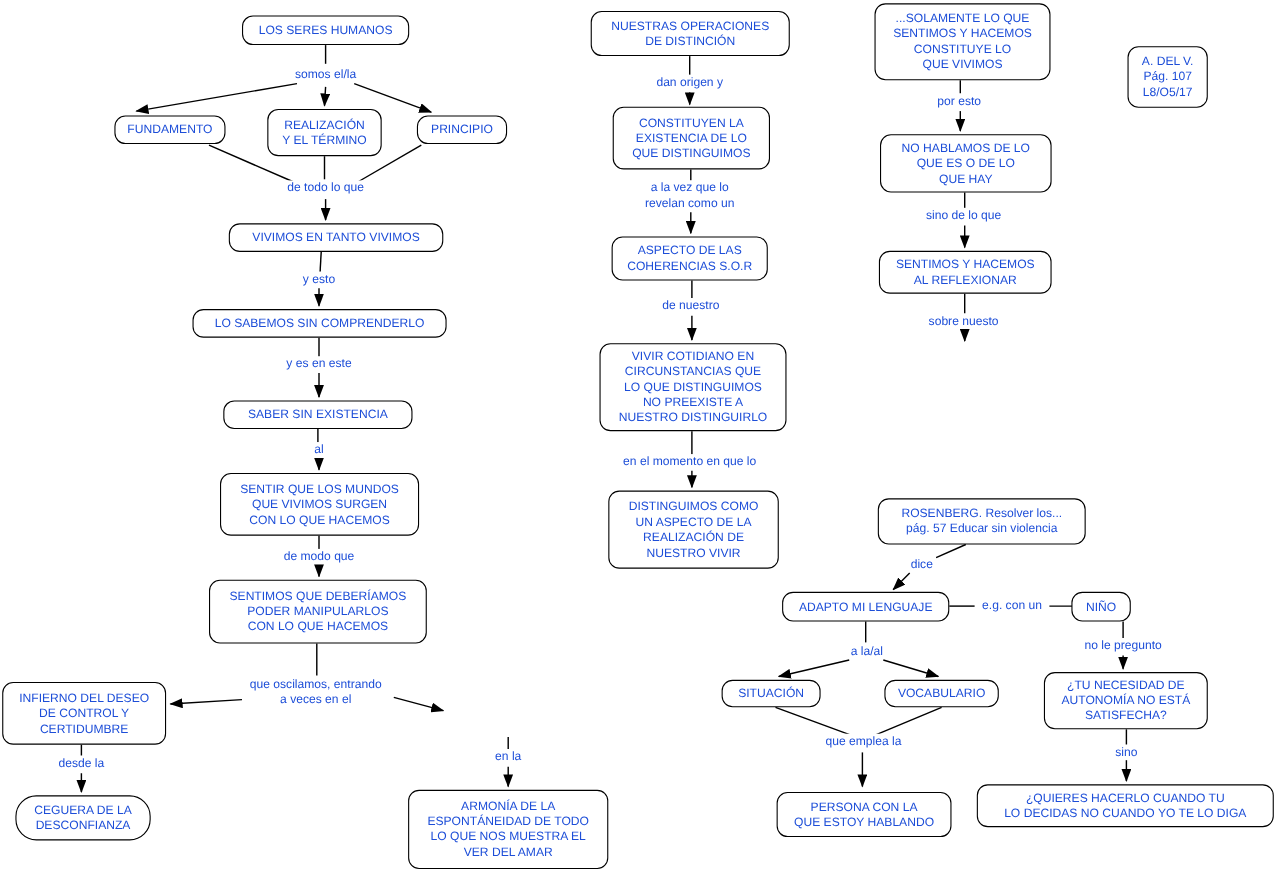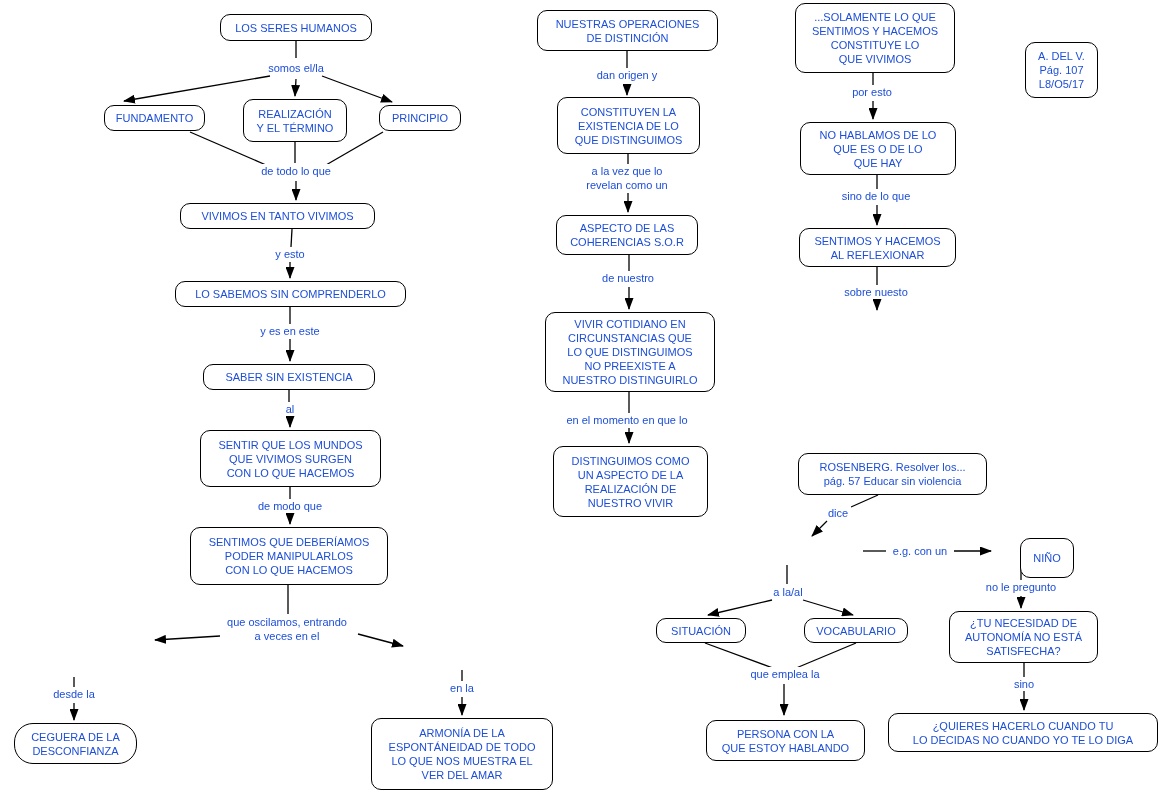--- a/index.html
+++ b/index.html
@@ -108,29 +108,32 @@
       <line x1="803" y1="600" x2="853" y2="615" marker-end="url(#arrowhead)"></line>
       <line x1="705" y1="643" x2="781" y2="671"></line>
       <line x1="856" y1="643" x2="789" y2="671"></line>
       <line x1="784" y1="684" x2="784" y2="715" marker-end="url(#arrowhead)"></line>
     </svg>
 <div class="node" style="left: 220px; top: 14px; width: 152px; height: 27px;">LOS SERES HUMANOS</div>
     <div class="node" style="left: 104px; top: 105px; width: 101px; height: 26px;">FUNDAMENTO</div>
     <div class="node" style="left: 243px; top: 99px; width: 104px; height: 43px;">REALIZACIÓN
 Y EL TÉRMINO</div>
     <div class="node" style="left: 379px; top: 105px; width: 82px; height: 26px;">PRINCIPIO</div>
-    <div class="node" style="left: 180px; top: 203px; width: 195px; height: 26px; text-align: right;">VIVIMOS EN TANTO VIVIMOS</div>
+    <div class="node" style="left: 208px; top: 203px; width: 195px; height: 26px; text-align: right;">VIVIMOS EN TANTO VIVIMOS</div>
     <div class="node" style="left: 175px; top: 281px; width: 231px; height: 26px;">LO SABEMOS SIN COMPRENDERLO</div>
     <div class="node" style="left: 203px; top: 364px; width: 172px; height: 26px;">SABER SIN EXISTENCIA</div>
     <div class="node" style="left: 200px; top: 430px; width: 181px; height: 57px;">SENTIR QUE LOS MUNDOS
 QUE VIVIMOS SURGEN
 CON LO QUE HACEMOS</div>
     <div class="node" style="left: 190px; top: 527px; width: 198px; height: 58px;">SENTIMOS QUE DEBERÍAMOS
 PODER MANIPULARLOS
 CON LO QUE HACEMOS</div>
+    <div class="node" style="left: 2px; top: 620px; width: 149px; height: 57px;">INFIERNO DEL DESEO
+DE CONTROL Y
+CERTIDUMBRE</div>
     <div class="node" style="left: 14px; top: 723px; width: 123px; height: 41px; border-radius: 19px;">CEGUERA DE LA
 DESCONFIANZA</div>
     <div class="node" style="left: 371px; top: 718px; width: 182px; height: 72px;">ARMONÍA DE LA
 ESPONTÁNEIDAD DE TODO
 LO QUE NOS MUESTRA EL
 VER DEL AMAR</div>
     <div class="node" style="left: 537px; top: 10px; width: 181px; height: 41px;">NUESTRAS OPERACIONES
 DE DISTINCIÓN</div>
     <div class="node" style="left: 557px; top: 97px; width: 143px; height: 57px;">CONSTITUYEN LA
 EXISTENCIA DE LO
@@ -153,21 +156,22 @@
     <div class="node" style="left: 1025px; top: 42px; width: 73px; height: 56px;">A. DEL V.
 Pág. 107
 L8/O5/17</div>
     <div class="node" style="left: 800px; top: 122px; width: 156px; height: 53px;">NO HABLAMOS DE LO
 QUE ES O DE LO
 QUE HAY</div>
     <div class="node" style="left: 799px; top: 228px; width: 157px; height: 39px;">SENTIMOS Y HACEMOS
 AL REFLEXIONAR</div>
     <div class="node" style="left: 798px; top: 453px; width: 189px; height: 42px;">ROSENBERG. Resolver los...
 pág. 57 Educar sin violencia</div>
-    <div class="node" style="left: 1020px; top: 538px; width: 54px; height: 40px;">NIÑO</div>
+    <div class="node" style="left: 711px; top: 538px; width: 152px; height: 27px;">ADAPTO MI LENGUAJE</div>
+    <div class="node" style="left: 974px; top: 538px; width: 54px; height: 27px;">NIÑO</div>
     <div class="node" style="left: 949px; top: 611px; width: 149px; height: 52px;">¿TU NECESIDAD DE
 AUTONOMÍA NO ESTÁ
 SATISFECHA?</div>
     <div class="node" style="left: 888px; top: 713px; width: 270px; height: 39px;">¿QUIERES HACERLO CUANDO TU
 LO DECIDAS NO CUANDO YO TE LO DIGA</div>
     <div class="node" style="left: 656px; top: 618px; width: 90px; height: 25px;">SITUACIÓN</div>
     <div class="node" style="left: 804px; top: 618px; width: 104px; height: 25px;">VOCABULARIO</div>
     <div class="node" style="left: 706px; top: 720px; width: 159px; height: 41px;">PERSONA CON LA
 QUE ESTOY HABLANDO</div>
     <div class="link-label" style="left: 296px; top: 68px;">somos el/la</div>

